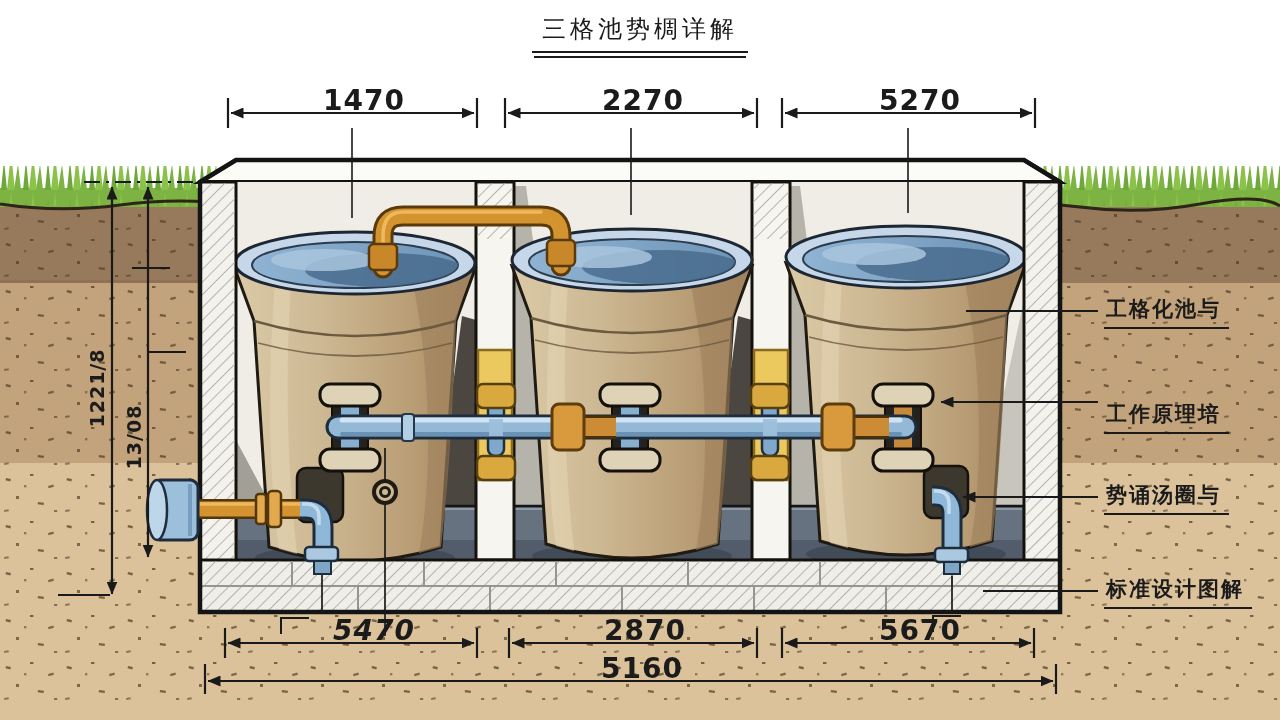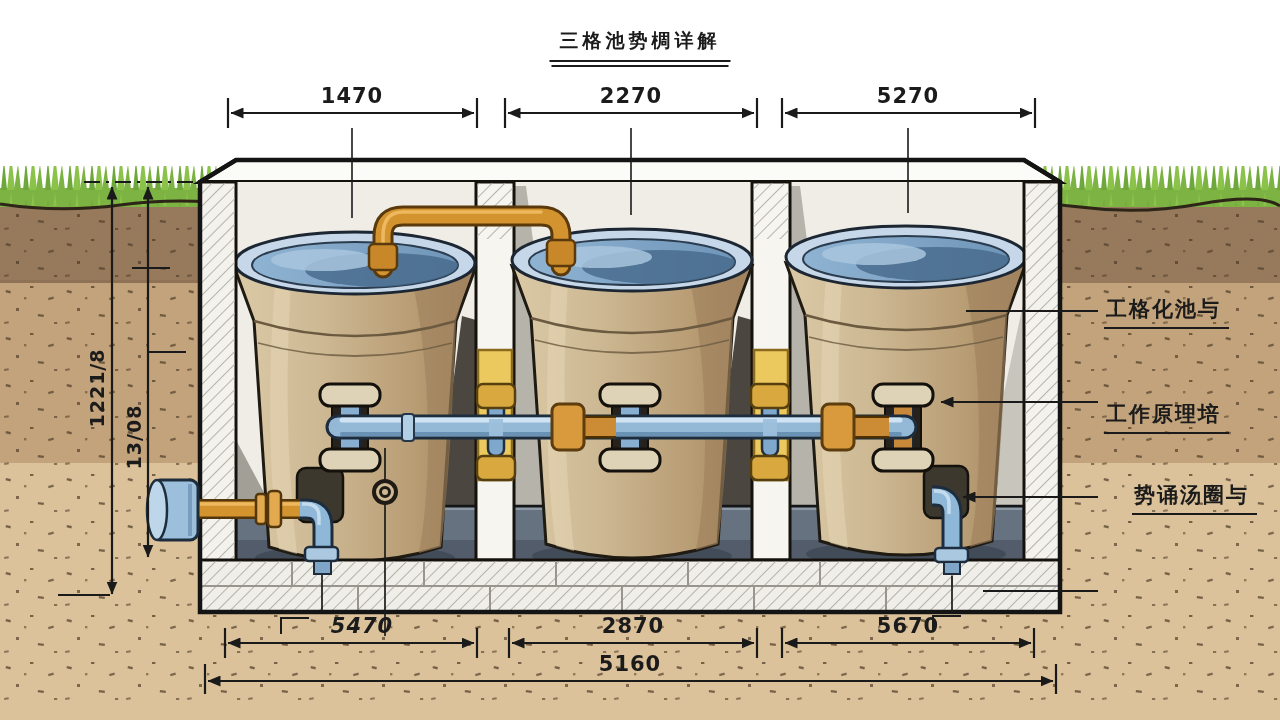--- a/index.html
+++ b/index.html
@@ -1,23 +1,23 @@
 <!DOCTYPE html>
 <html><head>
 <meta charset="utf-8">
 <style>
   html,body{margin:0;padding:0;background:#fff;}
   #stage{position:relative;width:1280px;height:720px;overflow:hidden;background:#ffffff;
          font-family:"DejaVu Sans",sans-serif;}
   #scene{position:absolute;left:0;top:0;}
   .txt{position:absolute;color:#1b1b1b;white-space:nowrap;}
-  .title{left:50%;top:28px;transform:translateX(-50%);font-size:19px;font-weight:bold;
+  .title{left:50%;top:13px;transform:translateX(-50%);font-size:24px;font-weight:normal;
          letter-spacing:4px;padding:0 10px 6px 10px;border-bottom:2.5px solid #1b1b1b;}
   .title::after{content:"";position:absolute;left:2px;right:2px;bottom:-7px;height:2.2px;background:#1b1b1b;}
-  .num{font-size:21px;font-weight:bold;letter-spacing:1px;transform:translateX(-50%);}
+  .num{font-size:28px;font-weight:bold;letter-spacing:1px;transform:translateX(-50%);margin-left:12px;}
   .numv{font-size:19px;font-weight:bold;letter-spacing:1px;transform:translate(-50%,-50%) rotate(-90deg);}
   .callout{left:1104px;font-size:21px;font-weight:bold;letter-spacing:2px;
            border-bottom:2.5px solid #1b1b1b;padding:0 8px 4px 2px;}
 </style>
 </head>
 <body>
 
 <div id="stage">
 
 <svg id="scene" width="1280" height="720" viewBox="0 0 1280 720">
@@ -286,15 +286,16 @@
 <div class="txt num" style="left:362px;top:614px;font-style:italic;">5470</div>
 <div class="txt num" style="left:633px;top:614px;">2870</div>
 <div class="txt num" style="left:908px;top:614px;">5670</div>
 <div class="txt num" style="left:630px;top:652px;">5160</div>
 
 <div class="txt numv" style="left:97px;top:388px;">1221/8</div>
 <div class="txt numv" style="left:134px;top:437px;">13/08</div>
 
 <div class="txt callout" style="top:295px;text-align:right;">工格化池与</div>
 <div class="txt callout" style="top:400px;">工作原理培</div>
-<div class="txt callout" style="top:481px;margin-left:28px;">势诵汤圈与</div>
+<div class="txt callout" style="top:481px;">势诵汤圈与</div>
+<div class="txt callout" style="top:575px;">标准设计图解</div>
 
 </div>
 
 </body></html>

